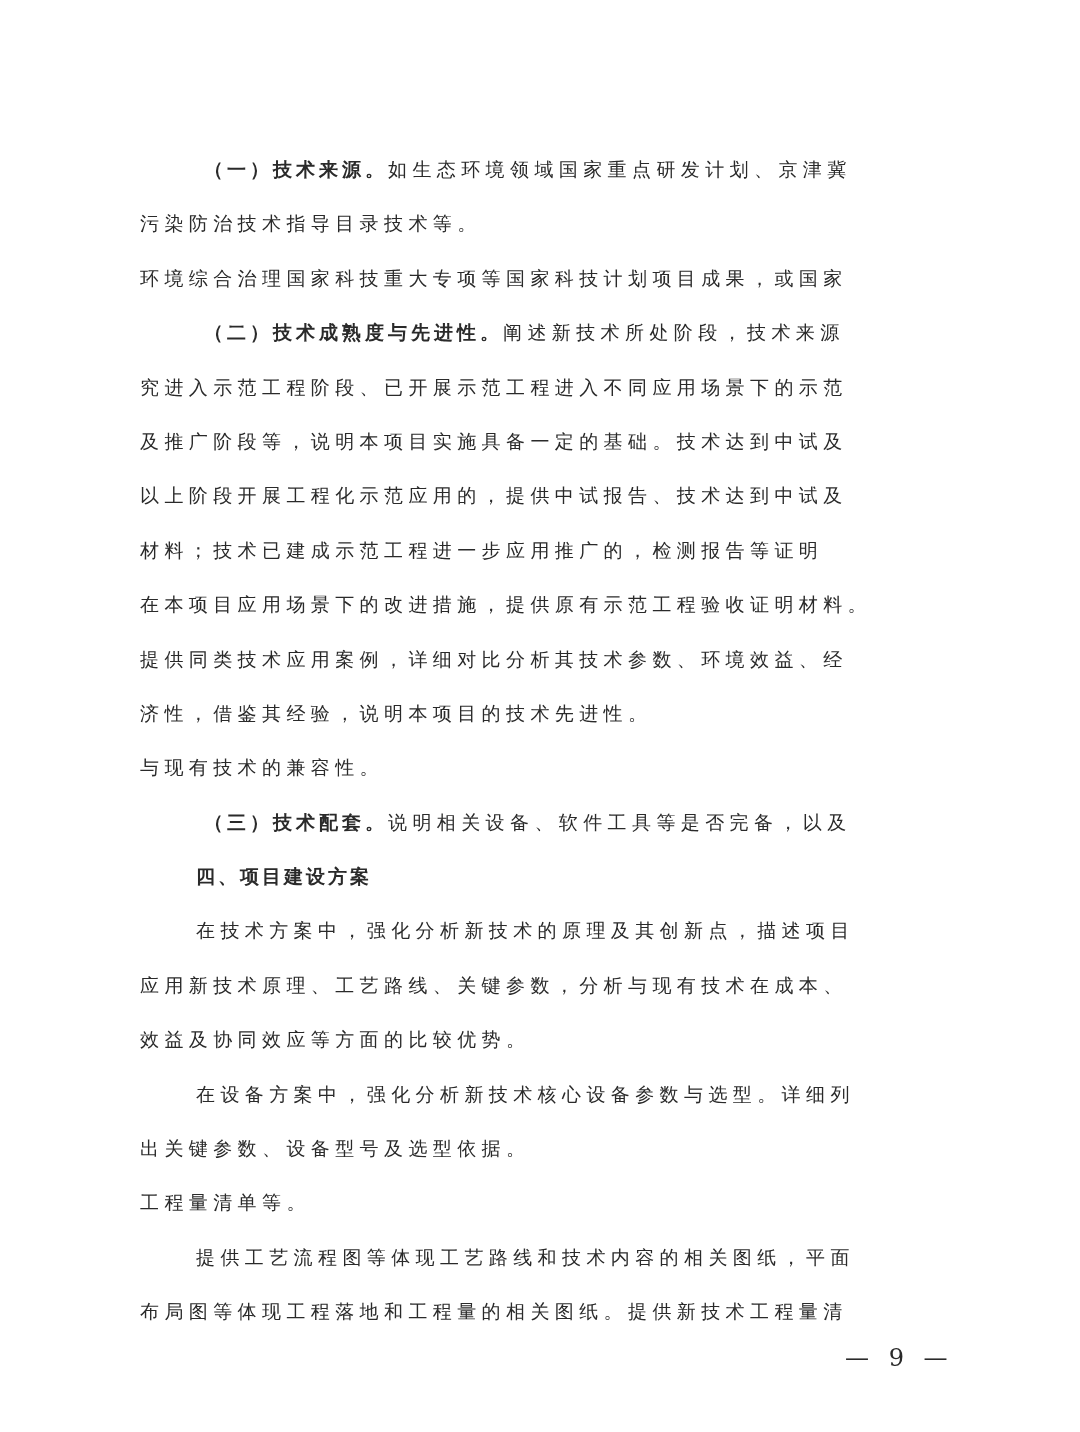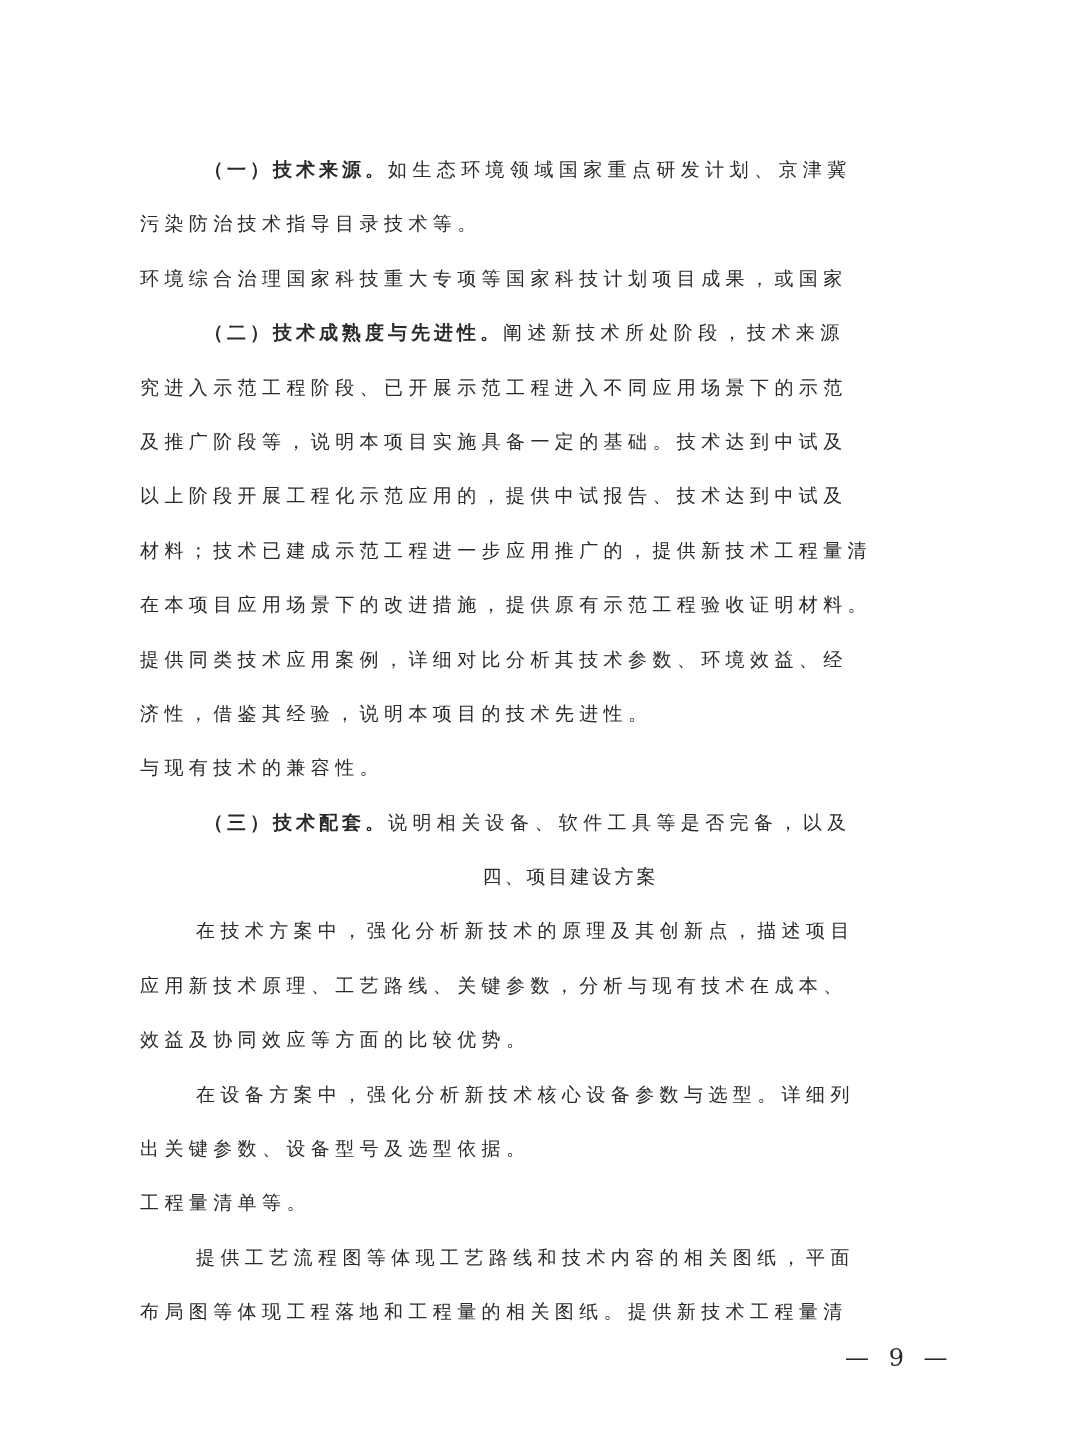--- a/index.html
+++ b/index.html
@@ -3,41 +3,41 @@
 <meta charset="utf-8">
 <style>
   html, body { margin:0; padding:0; background:#ffffff; }
   body { width:1080px; height:1432px; position:relative; overflow:hidden;
          font-family:"DejaVu Serif","Liberation Serif",serif; color:#2a2a2a; }
   .page { position:absolute; left:140px; top:142px; width:805px; }
   .line { height:54.4px; line-height:54.4px; font-size:19px; letter-spacing:5.4px; white-space:nowrap; }
   .indent { padding-left:64px; }
   .indent-h { padding-left:56px; }
   .bold { font-weight:bold; font-family:"DejaVu Sans","Liberation Sans",sans-serif; letter-spacing:4px; }
-  .heading { font-weight:normal; font-family:"DejaVu Sans","Liberation Sans",sans-serif; letter-spacing:3px;text-align:center; }
+  .heading { font-weight:bold; font-family:"DejaVu Sans","Liberation Sans",sans-serif; letter-spacing:3px; }
   .pagenum { position:absolute; left:845px; top:1432px; transform:translateY(-88px);
              font-size:24px; letter-spacing:6px; white-space:nowrap; }
 </style>
 </head>
 <body>
 
 <div class="page">
 
   <div>
     <div class="line indent"><span class="bold">（一）技术来源。</span><span>如生态环境领域国家重点研发计划、京津冀</span></div>
     <div class="line">污染防治技术指导目录技术等。</div>
     <div class="line">环境综合治理国家科技重大专项等国家科技计划项目成果，或国家</div>
   </div>
 
   <div>
     <div class="line indent"><span class="bold">（二）技术成熟度与先进性。</span><span>阐述新技术所处阶段，技术来源</span></div>
     <div class="line">究进入示范工程阶段、已开展示范工程进入不同应用场景下的示范</div>
     <div class="line">及推广阶段等，说明本项目实施具备一定的基础。技术达到中试及</div>
     <div class="line">以上阶段开展工程化示范应用的，提供中试报告、技术达到中试及</div>
-    <div class="line">材料；技术已建成示范工程进一步应用推广的，提供新技术工程量清</div>
+    <div class="line">材料；技术已建成示范工程进一步应用推广的，检测报告等证明</div>
     <div class="line">在本项目应用场景下的改进措施，提供原有示范工程验收证明材料。</div>
     <div class="line">提供同类技术应用案例，详细对比分析其技术参数、环境效益、经</div>
     <div class="line">济性，借鉴其经验，说明本项目的技术先进性。</div>
   </div>
 
   <div>
     <div class="line">与现有技术的兼容性。</div>
     <div class="line indent"><span class="bold">（三）技术配套。</span><span>说明相关设备、软件工具等是否完备，以及</span></div>
   </div>
 

